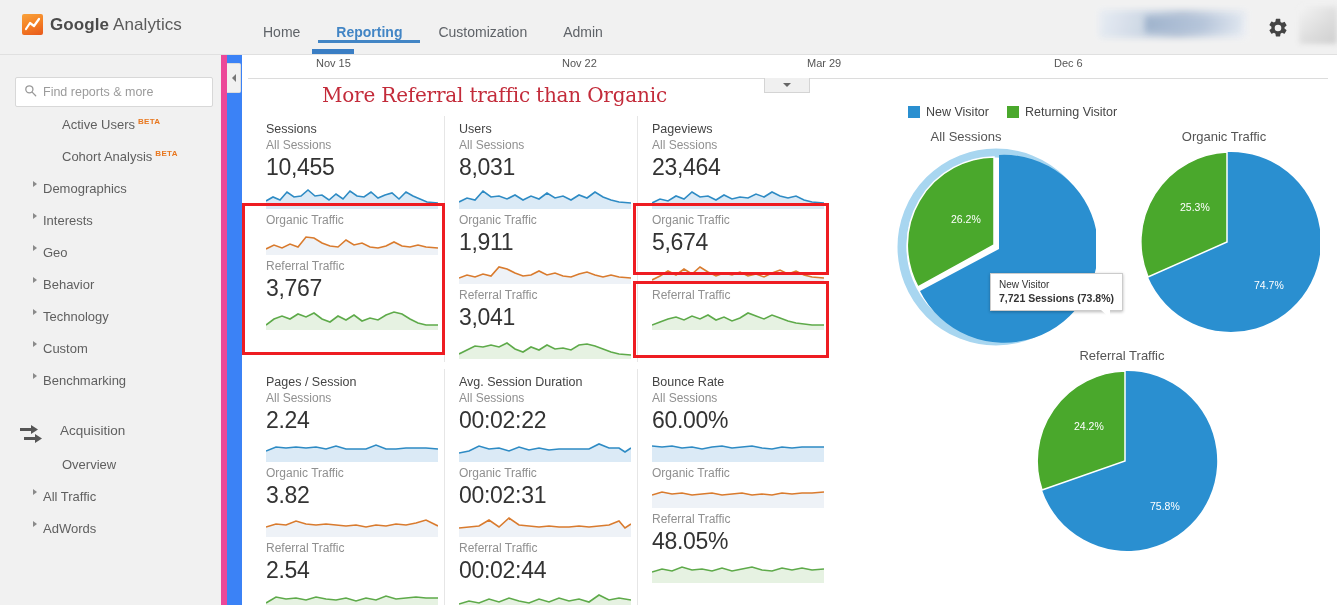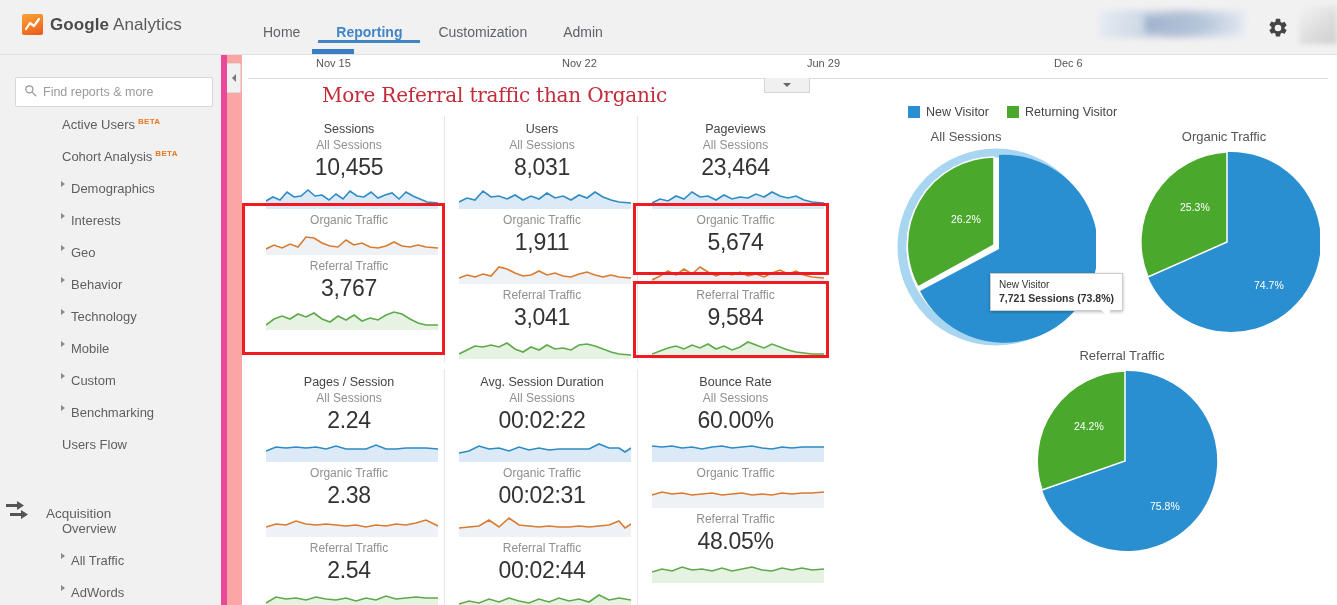--- a/index.html
+++ b/index.html
@@ -3,21 +3,21 @@
 <meta charset="utf-8">
 <title>Google Analytics Reporting</title>
 <style>
   * { box-sizing: border-box; margin: 0; padding: 0; }
   html, body {
     width: 1337px; height: 605px;
     background: #fff;
     font-family: "Liberation Sans", sans-serif;
     overflow: hidden;
   }
-  #app { position: relative; width: 1337px; height: 605px; background: #fca5a5; }
+  #app { position: relative; width: 1337px; height: 605px; background: #3b82f6; }
 
   
   .topbar {
     position: absolute; left: 0; top: 0; width: 1337px; height: 55px;
     background: #f1f1f1; border-bottom: 1px solid #e0e0e0;
   }
   .logo-wrap {
     position: absolute; left: 22px; top: 14px;
     display: flex; align-items: center; gap: 7px;
   }
@@ -75,32 +75,32 @@
   }
   .search-box input::placeholder { color: #9b9b9b; }
 
   .nav-list { position: absolute; left: 0; top: 62px; width: 227px; }
   .nav-row {
     height: 32px; display: flex; align-items: flex-start;
     font-size: 13px; color: #5f5f5f; cursor: pointer; position: relative;
   }
   .nav-row .lbl { white-space: nowrap; }
   .lvl-2 { padding-left: 62px; }
-  .lvl-2c { padding-left: 70px; }
+  .lvl-2c { padding-left: 42px; }
   .caret {
     width: 0; height: 0; margin-right: 6px; margin-left: -9px;
     border-left: 4px solid #8a8a8a; border-top: 3.5px solid transparent;
     border-bottom: 3.5px solid transparent;
   }
   .beta {
     font-size: 8px; color: #e8771f; font-weight: bold;
     margin-left: 3px; vertical-align: super; letter-spacing: .3px;
   }
   .sec-row {
-    height: 34px; display: flex; align-items: flex-end; padding-left: 4px;
+    height: 34px; display: flex; align-items: flex-start; padding-left: 18px;
     font-size: 13.5px; color: #5f5f5f; cursor: pointer; gap: 16px;
   }
   .sec-row .sec-ico { width: 26px; height: 22px; flex: none; }
   .collapse-tab {
     position: absolute; left: 227px; top: 8px; width: 14px; height: 30px;
     background: #f1f1f1; border: 1px solid #dcdcdc; border-left: none;
     border-radius: 0 2px 2px 0; display: flex; align-items: center;
     justify-content: center; cursor: pointer; z-index: 6;
   }
   .collapse-tab i {
@@ -132,21 +132,21 @@
   }
 
   .headline {
     position: absolute; left: 80px; top: 28px; font-size: 20px;
     color: #c32b3a; font-family: "DejaVu Serif", serif; font-weight: normal;
     letter-spacing: -.2px;
   }
 
   
   .grid { position: absolute; left: 10px; top: 61px; width: 590px; }
-  .mrow { display: flex; text-align: center; }
+  .mrow { display: flex; }
   .mcard {
     width: 193px; padding: 6px 12px 0 14px;
     border-right: 1px solid #e6e6e6; position: relative;
   }
   .mcard:last-child { border-right: none; }
   .mtitle { font-size: 12.5px; color: #444; margin-bottom: 1px; }
   .seg { padding-bottom: 3px; }
   .seg-label { font-size: 12px; color: #909090; line-height: 16px; }
   .seg-val { font-size: 23px; color: #333; line-height: 29px; font-weight: normal; letter-spacing: -.3px; }
   .spark { width: 172px; height: 26px; display: block; margin-top: 1px; }
@@ -247,32 +247,25 @@
       <div class="nav-row lvl-2c">
         <i class="caret"></i>
           <span class="lbl">Behavior</span>
       </div>
       <div class="nav-row lvl-2c">
         <i class="caret"></i>
           <span class="lbl">Technology</span>
       </div>
       <div class="nav-row lvl-2c">
         <i class="caret"></i>
-          <span class="lbl">Mobile</span>
-      </div>
-      <div class="nav-row lvl-2c">
-        <i class="caret"></i>
           <span class="lbl">Custom</span>
       </div>
       <div class="nav-row lvl-2c">
         <i class="caret"></i>
           <span class="lbl">Benchmarking</span>
-      </div>
-      <div class="nav-row lvl-2">
-        <span class="lbl">Users Flow</span>
       </div>
 
       <div style="height:18px"></div>
 
       <div class="sec-row">
         <span class="sec-ico">
           <svg width="26" height="22" viewBox="0 0 26 22" fill="#555">
             <path d="M2 5h11V2l7 4.5L13 11V8H2z"></path>
             <path d="M6 14h11v-3l7 4.5L17 20v-3H6z"></path>
           </svg>
@@ -296,21 +289,21 @@
   <div class="collapse-tab" style="top:63px">
     <i></i>
   </div>
 
   <div class="main">
 
     <div class="date-axis">
       <div class="date-marker"></div>
       <div class="tick" style="left:74px">Nov 15</div>
       <div class="tick" style="left:320px">Nov 22</div>
-      <div class="tick" style="left:565px">Jun 29</div>
+      <div class="tick" style="left:565px">Mar 29</div>
       <div class="tick" style="left:812px">Dec 6</div>
       <div class="axis-line"></div>
       <div class="axis-handle">
         <i></i>
       </div>
     </div>
 
     <div class="headline">More Referral traffic than Organic</div>
 
     <div class="grid">
@@ -385,21 +378,20 @@
           <div class="seg">
             <div class="seg-label">Organic Traffic</div>
             <div class="seg-val">5,674</div>
             <svg class="spark" viewBox="0 0 172 26" preserveAspectRatio="none">
               <path d="M0,23 L0,22 8,18 16,13 24,17 32,11 40,16 48,9 56,14 64,18 72,15 80,17 88,14 96,18 104,16 112,19 120,15 128,12 136,16 144,13 152,17 160,19 172,20 L172,26 L0,26 Z" fill="#eef2f7"></path>
               <polyline points="0,22 8,18 16,13 24,17 32,11 40,16 48,9 56,14 64,18 72,15 80,17 88,14 96,18 104,16 112,19 120,15 128,12 136,16 144,13 152,17 160,19 172,20" fill="none" stroke="#d97b2e" stroke-width="1.6"></polyline>
             </svg>
           </div>
           <div class="seg">
             <div class="seg-label">Referral Traffic</div>
-            <div class="seg-val">9,584</div>
             <svg class="spark" viewBox="0 0 172 26" preserveAspectRatio="none">
               <path d="M0,22 L0,21 8,18 16,15 24,13 32,16 40,12 48,15 56,11 64,16 72,13 80,17 88,14 96,9 104,12 112,15 120,11 128,14 136,17 144,19 152,20 160,21 172,21 L172,26 L0,26 Z" fill="#e6f2e2"></path>
               <polyline points="0,21 8,18 16,15 24,13 32,16 40,12 48,15 56,11 64,16 72,13 80,17 88,14 96,9 104,12 112,15 120,11 128,14 136,17 144,19 152,20 160,21 172,21" fill="none" stroke="#5eaa4a" stroke-width="1.6"></polyline>
             </svg>
           </div>
         </div>
       </div>
 
       <div class="mrow" style="margin-top:7px">
 
@@ -408,21 +400,21 @@
           <div class="seg">
             <div class="seg-label">All Sessions</div>
             <div class="seg-val">2.24</div>
             <svg class="spark" viewBox="0 0 172 26" preserveAspectRatio="none">
               <path d="M0,16 L0,15 10,11 20,12 30,11 40,12 50,11 60,13 70,10 80,13 90,13 100,13 110,9 120,13 130,13 140,12 150,12 160,12 172,13 L172,26 L0,26 Z" fill="#dbeaf6"></path>
               <polyline points="0,15 10,11 20,12 30,11 40,12 50,11 60,13 70,10 80,13 90,13 100,13 110,9 120,13 130,13 140,12 150,12 160,12 172,13" fill="none" stroke="#2e8bc4" stroke-width="1.6"></polyline>
             </svg>
           </div>
           <div class="seg">
             <div class="seg-label">Organic Traffic</div>
-            <div class="seg-val">2.38</div>
+            <div class="seg-val">3.82</div>
             <svg class="spark" viewBox="0 0 172 26" preserveAspectRatio="none">
               <path d="M0,17 L0,16 10,13 20,14 30,10 40,13 50,14 60,13 70,14 80,15 90,14 100,16 110,14 120,15 130,13 140,14 150,12 160,9 172,15 L172,26 L0,26 Z" fill="#eef2f7"></path>
               <polyline points="0,16 10,13 20,14 30,10 40,13 50,14 60,13 70,14 80,15 90,14 100,16 110,14 120,15 130,13 140,14 150,12 160,9 172,15" fill="none" stroke="#d97b2e" stroke-width="1.6"></polyline>
             </svg>
           </div>
           <div class="seg">
             <div class="seg-label">Referral Traffic</div>
             <div class="seg-val">2.54</div>
             <svg class="spark" viewBox="0 0 172 26" preserveAspectRatio="none">
               <path d="M0,18 L0,17 10,11 20,13 30,12 40,14 50,11 60,13 70,14 80,12 90,15 100,12 110,14 120,10 130,13 140,12 150,11 160,12 172,12 L172,26 L0,26 Z" fill="#e6f2e2"></path>

